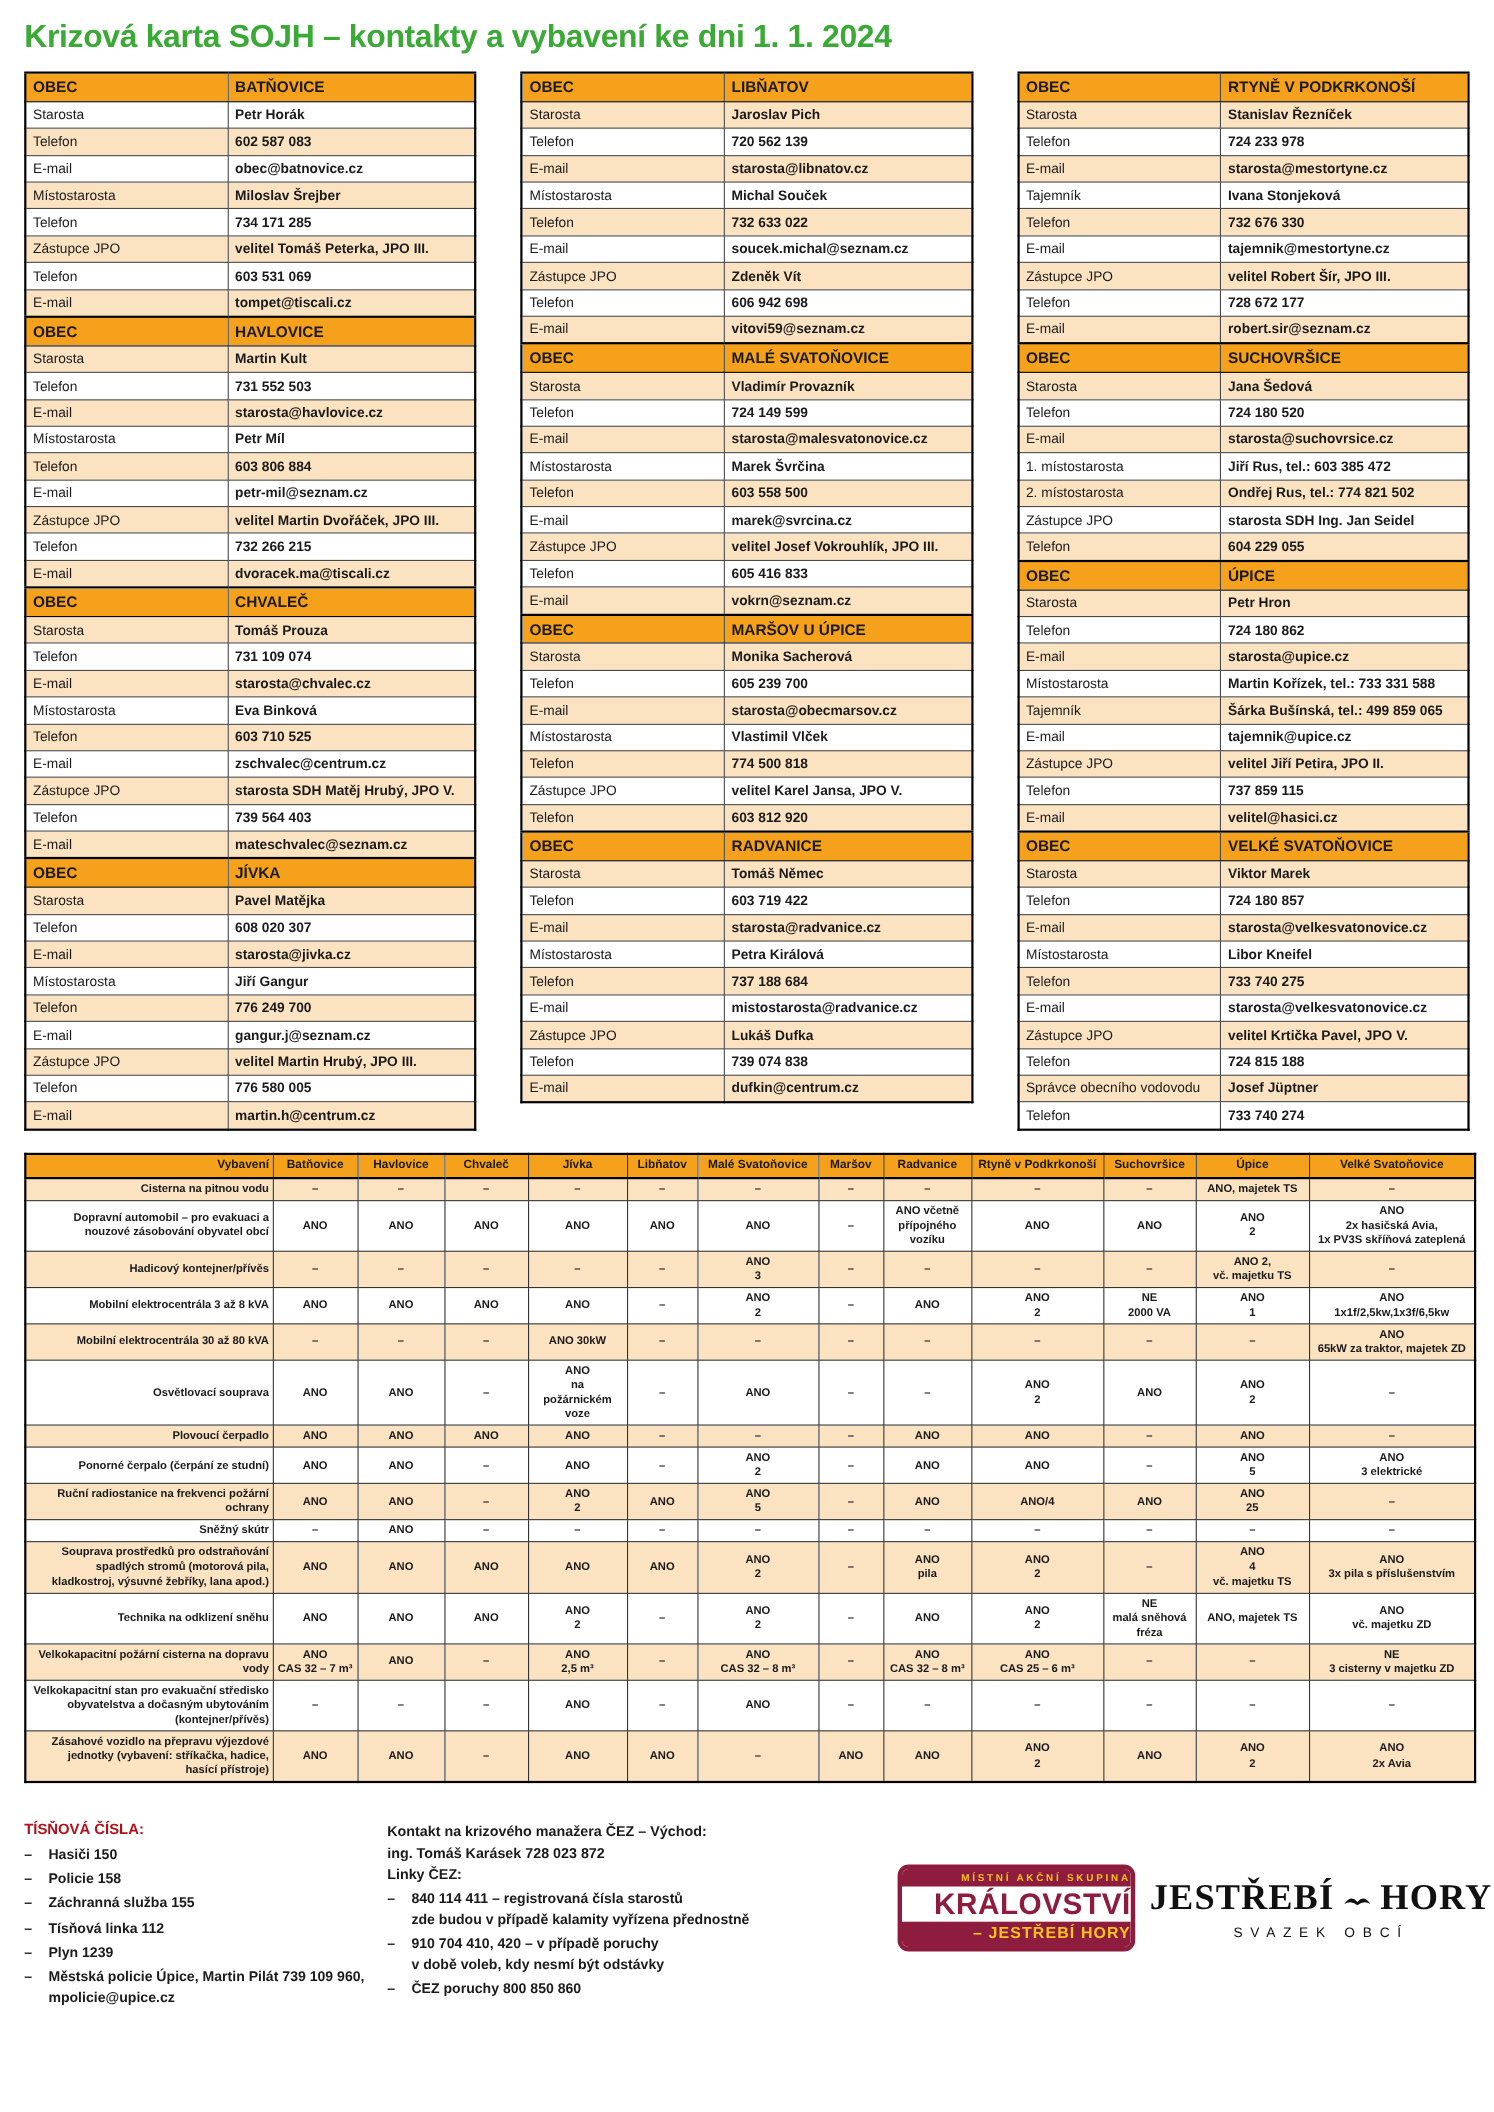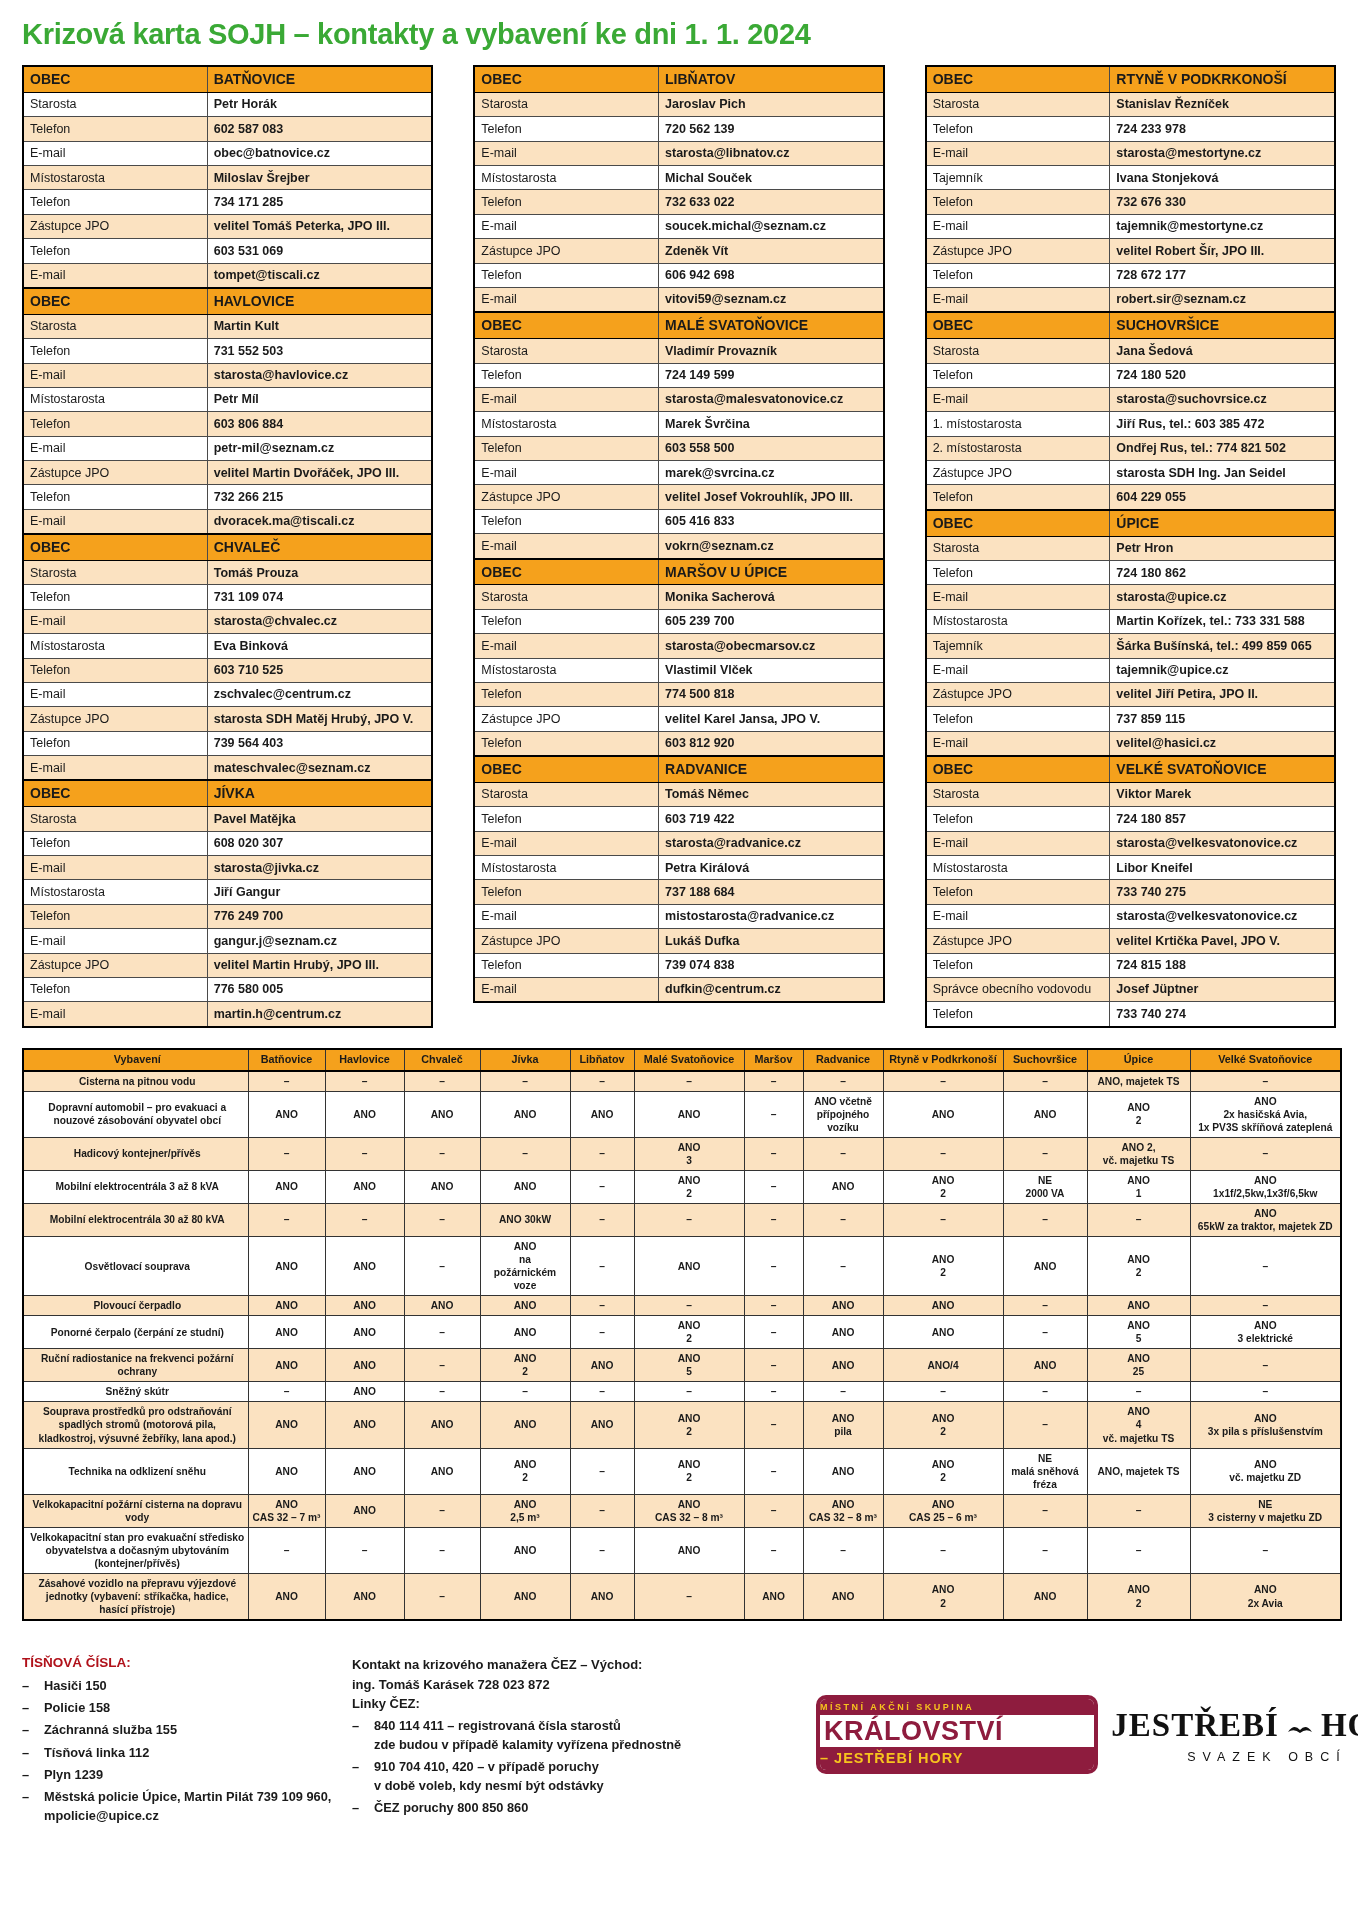--- a/index.html
+++ b/index.html
@@ -71,21 +71,21 @@
     overflow:hidden;
   }
   table.equip th {
     background:#F5A11C;
     font-size:10.8px;
     font-weight:800;
     border-bottom:2px solid #000;
     white-space:normal;
   }
   table.equip th.lblcol, table.equip td.lblcol {
-    text-align:center;
+    text-align:right;
     padding-left:6px;
     white-space:normal;
   }
   table.equip tr.tan td { background:#FBE2C1; }
   table.equip tr.wht td { background:#ffffff; }
 
   
   .footer { display:flex; margin-top:34px; align-items:flex-start; }
   .emergency { width:330px; flex:none; }
   .emergency-title { color:#B0111A; font-weight:800; font-size:13.5px; margin-bottom:6px; }
@@ -95,24 +95,24 @@
     margin-bottom:3px;
   }
   .foot-list li .dash { flex:none; width:22px; }
   .foot-list li .txt { white-space:pre-line; }
   .cez { width:400px; flex:none; }
   .cez .bold-line { font-weight:800; font-size:13px; line-height:1.5; }
   .cez .foot-list { margin-top:2px; }
 
   .logo-mas {
     flex:none;
-    width:282px; margin-left:64px; margin-top:40px;
+    width:216px; margin-left:64px; margin-top:40px;
     border:4px solid #8E1C3E; border-radius:10px;
     overflow:hidden; background:#fff;
-    text-align:left;
+    text-align:right;
   }
   .logo-mas .band-top {
     background:#8E1C3E; color:#F7C31E;
     font-size:9px; font-weight:800; letter-spacing:2.5px;
     padding:3px 0;
   }
   .logo-mas .band-main {
     color:#8E1C3E; font-size:27px; font-weight:800;
     letter-spacing:0.5px; padding:2px 0 0 4px; line-height:1.05;
   }

